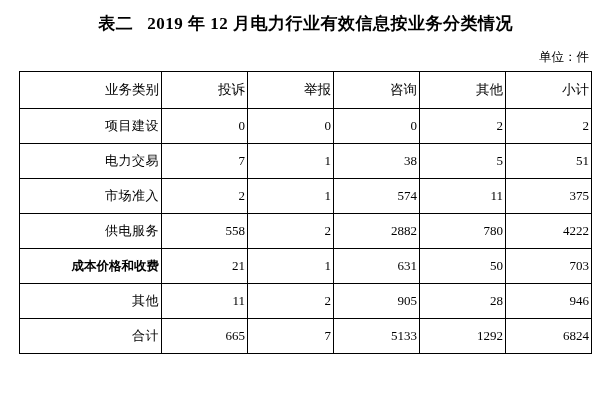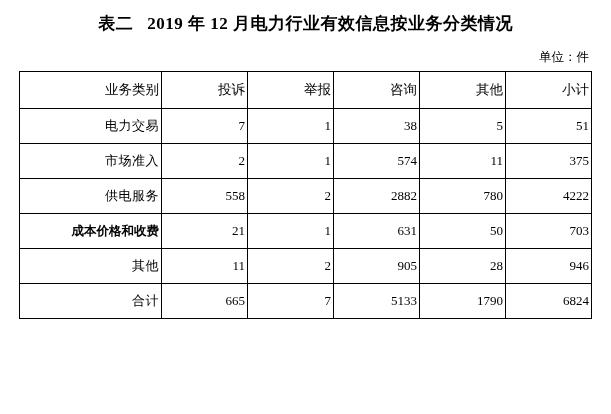--- a/index.html
+++ b/index.html
@@ -93,20 +93,28 @@
         <th>业务类别</th>
         <th>投诉</th>
         <th>举报</th>
         <th>咨询</th>
         <th>其他</th>
         <th>小计</th>
       </tr>
     </thead>
     <tbody>
       <tr>
+        <td class="cat-cell">项目建设</td>
+        <td>0</td>
+        <td>0</td>
+        <td>0</td>
+        <td>2</td>
+        <td>2</td>
+      </tr>
+      <tr>
         <td class="cat-cell">电力交易</td>
         <td>7</td>
         <td>1</td>
         <td>38</td>
         <td>5</td>
         <td>51</td>
       </tr>
       <tr>
         <td class="cat-cell">市场准入</td>
         <td>2</td>
@@ -137,19 +145,19 @@
         <td>2</td>
         <td>905</td>
         <td>28</td>
         <td>946</td>
       </tr>
       <tr>
         <td class="cat-cell">合计</td>
         <td>665</td>
         <td>7</td>
         <td>5133</td>
-        <td>1790</td>
+        <td>1292</td>
         <td>6824</td>
       </tr>
     </tbody>
   </table>
 
 </div>
 
 </body></html>

